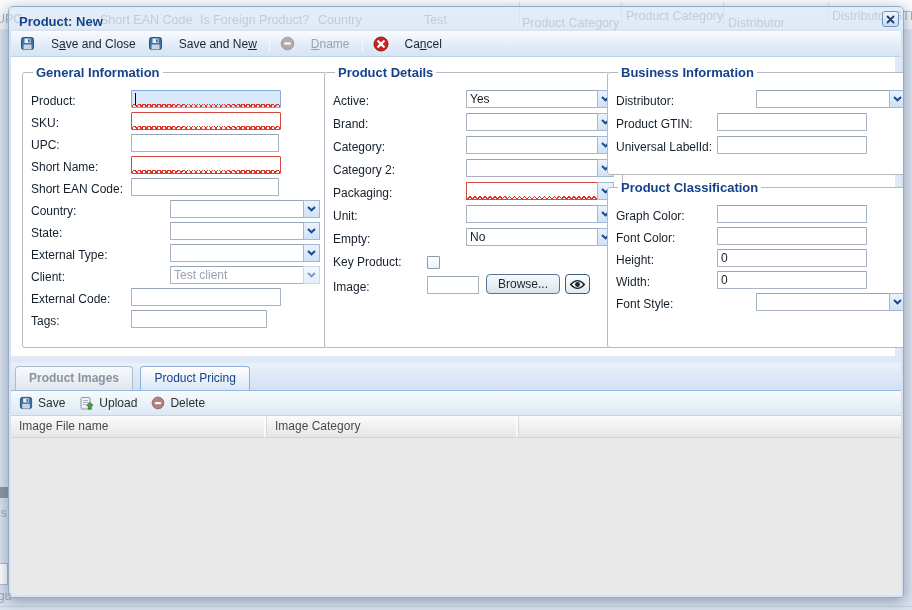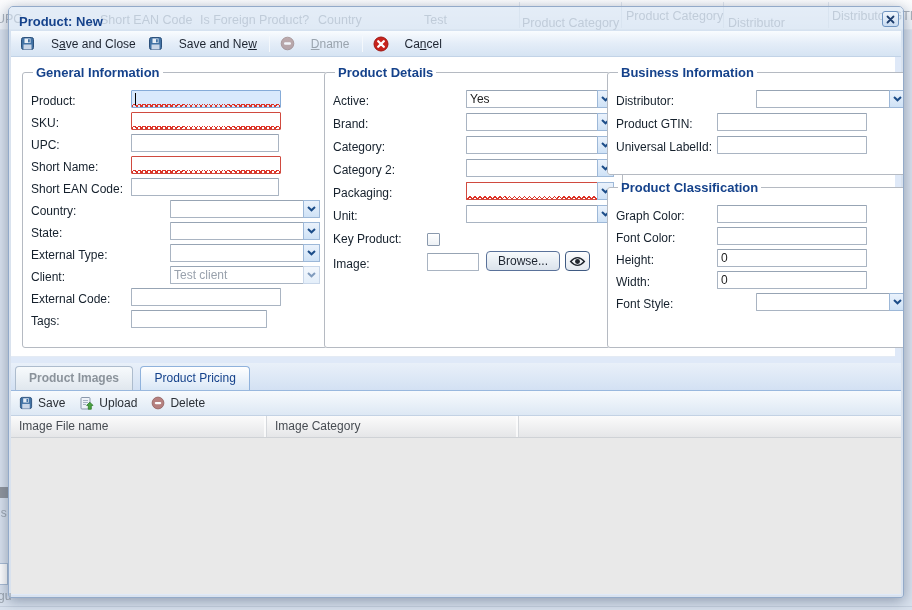--- a/index.html
+++ b/index.html
@@ -385,20 +385,31 @@
                     <svg width="9" height="6" viewBox="0 0 9 6">
                       <path d="M1 1 L4.5 4.3 L8 1" stroke="#1b4c88" stroke-width="2" fill="none"></path>
                     </svg>
                   </span>
                 </span>
             </div>
             <div class="frow">
               <label class="flabel">Unit:</label>
               <span class="combo">
                   <input class="tinput" style="">
+                  <span class="trigger">
+                    <svg width="9" height="6" viewBox="0 0 9 6">
+                      <path d="M1 1 L4.5 4.3 L8 1" stroke="#1b4c88" stroke-width="2" fill="none"></path>
+                    </svg>
+                  </span>
+                </span>
+            </div>
+            <div class="frow">
+              <label class="flabel">Empty:</label>
+              <span class="combo">
+                  <input class="tinput" value="No" style="">
                   <span class="trigger">
                     <svg width="9" height="6" viewBox="0 0 9 6">
                       <path d="M1 1 L4.5 4.3 L8 1" stroke="#1b4c88" stroke-width="2" fill="none"></path>
                     </svg>
                   </span>
                 </span>
             </div>
             <div class="frow">
               <label class="flabel">Key Product:</label>
               <span class="checkbox"></span>

